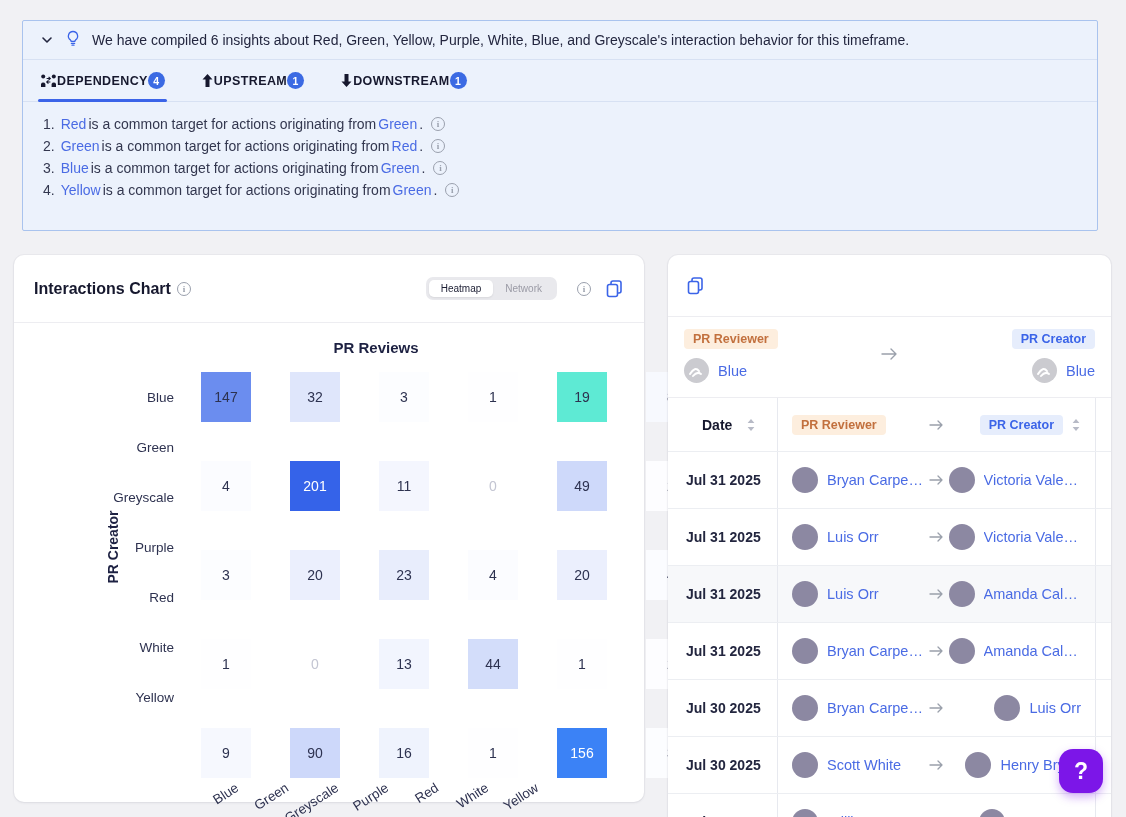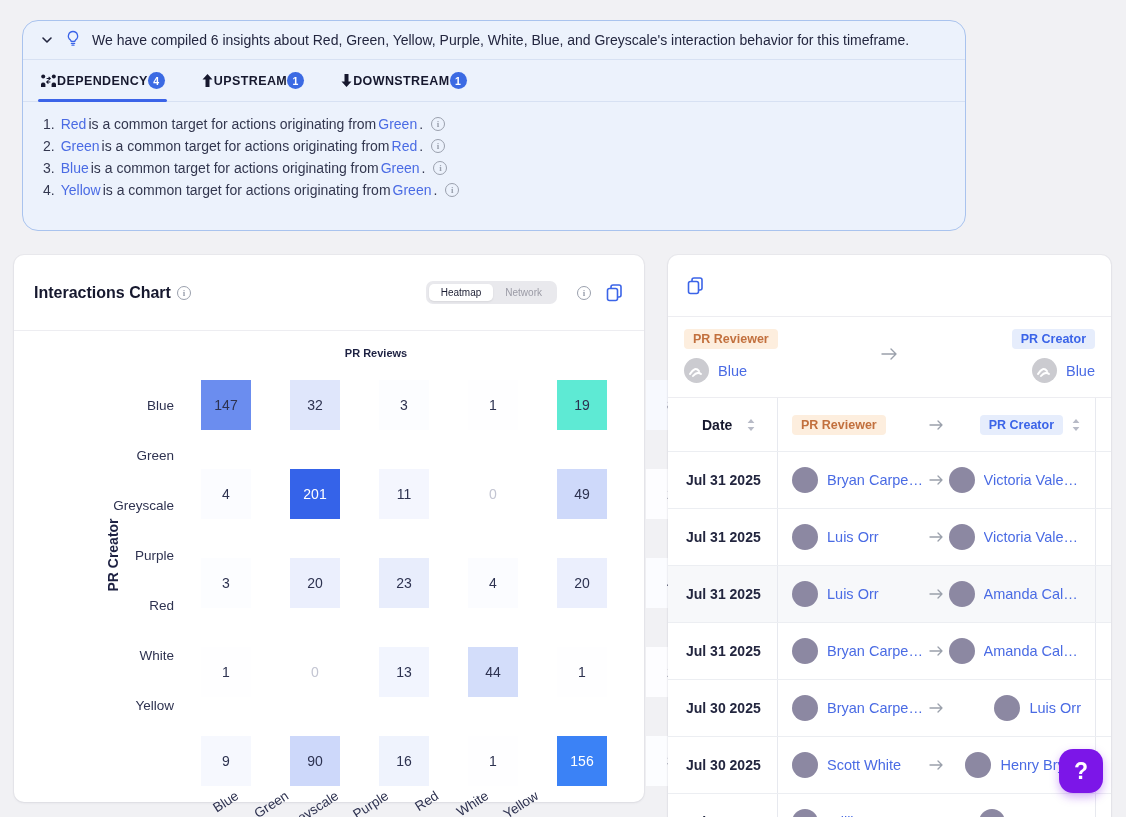--- a/index.html
+++ b/index.html
@@ -1,22 +1,22 @@
 <!DOCTYPE html>
 <html><head>
 <meta charset="utf-8">
 <style>
   * { margin:0; padding:0; box-sizing:border-box; }
   html,body { width:1126px; height:817px; }
   body { font-family:"Liberation Sans", sans-serif; background:#f1f1f4; overflow:hidden; }
   .page { position:relative; width:1126px; height:817px; overflow:hidden; }
 
   
-  .insights { position:absolute; left:22px; top:20px; width:944px; height:211px;
-    background:#ecf2fc; border:1px solid #a9c3ee; border-radius:16px; overflow:hidden; }
+  .insights { position:absolute; left:22px; top:20px; width:1076px; height:211px;
+    background:#ecf2fc; border:1px solid #a9c3ee; border-radius:2px; overflow:hidden; }
   .insights-header { display:flex; align-items:center; gap:11px; height:39px; padding:0 17px;
     border-bottom:1px solid #d7e1f3; }
   .insights-header .msg { font-size:14px; color:#23263f; }
   .chev { display:flex; cursor:pointer; }
   .tabs { display:flex; align-items:stretch; gap:36px; height:42px; padding:0 17px;
     border-bottom:1px solid #d7e1f3; }
   .tab { display:flex; align-items:center; cursor:pointer; position:relative;
     font-size:12.5px; font-weight:700; letter-spacing:.4px; color:#16182e; }
   .tab.active::after { content:""; position:absolute; left:-2px; right:-2px; bottom:-1px; height:3px;
     background:#3b64e8; border-radius:2px; }
@@ -29,33 +29,33 @@
   .info-i { display:inline-flex; align-items:center; justify-content:center; width:14px; height:14px;
     border:1px solid #9aa0ad; border-radius:50%; color:#9aa0ad; font-size:9px; font-weight:700;
     font-family:"Liberation Serif", serif; margin-left:6px; flex:0 0 auto; }
 
   
   .card { position:absolute; background:#fff; border-radius:10px;
     box-shadow:0 1px 3px rgba(25,28,50,.07), 0 0 0 1px rgba(25,28,50,.03); }
   .chart-card { left:14px; top:255px; width:630px; height:547px; }
   .reviews-card { left:668px; top:255px; width:443px; height:600px; overflow:hidden; }
 
-  .card-header { display:flex; align-items:center; justify-content:space-between; height:76px;
+  .card-header { display:flex; align-items:center; justify-content:space-between; height:68px;
     padding:0 20px; border-bottom:1px solid #ededf1; }
   .card-title { font-size:16px; font-weight:700; color:#16182e; display:flex; align-items:center; }
   .hdr-controls { display:flex; align-items:center; gap:14px; }
 
   .toggle { display:flex; background:#e9e9ed; border-radius:7px; padding:3px; }
   .toggle .opt { font-size:10px; padding:3px 12px; border-radius:5px; color:#9b9ba6; cursor:pointer; }
   .toggle .opt.sel { background:#fff; color:#1c1e33; box-shadow:0 1px 2px rgba(0,0,0,.08); }
 
   
   .chart-area { position:relative; height:486px; }
   .chart-title { position:absolute; left:187px; width:350px; top:16px; text-align:center;
-    font-size:11px; font-weight:700; color:#1d2142; }
+    font-size:15px; font-weight:700; color:#1d2142; }
   .hm-grid { position:absolute; left:187px; top:49px; display:grid;
     grid-template-columns:repeat(7,50px); grid-template-rows:repeat(7,50px);gap:39px; }
   .hm-cell { display:flex; align-items:center; justify-content:center; font-size:14px; cursor:pointer; }
   .hm-rowlabel { position:absolute; transform:translateY(-50%); right:457px; left:0; text-align:right;
     padding-right:13px; font-size:13.5px; color:#2e3250; white-space:nowrap; }
   .hm-collabel { position:absolute; top:457px; white-space:nowrap; font-size:13.5px; color:#2e3250;
     transform:translateX(-100%) rotate(-33deg); transform-origin:100% 0; }
   .hm-ylabel { position:absolute; left:99px; top:224px; transform:translate(-50%,-50%) rotate(-90deg);
     white-space:nowrap; font-size:14px; font-weight:700; color:#1d2142; }
 

